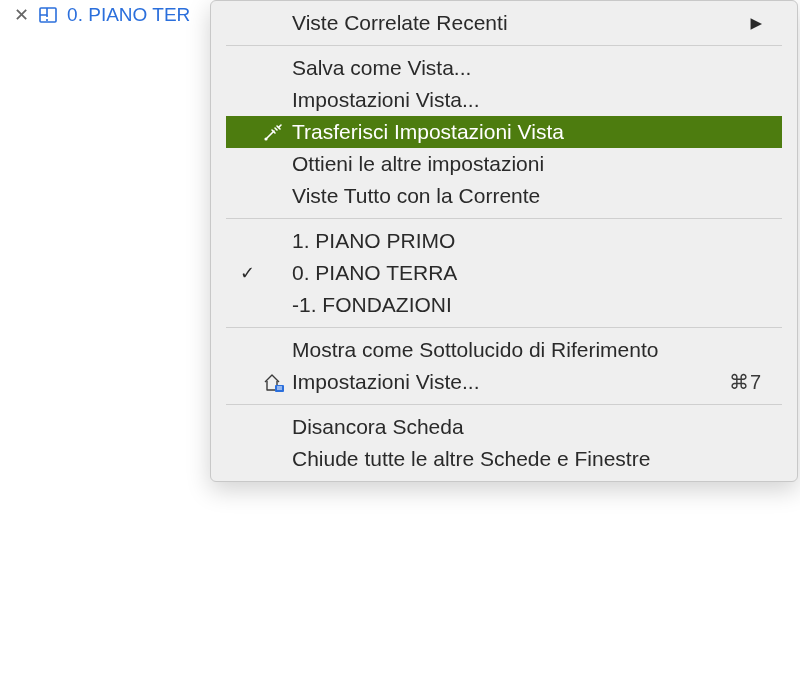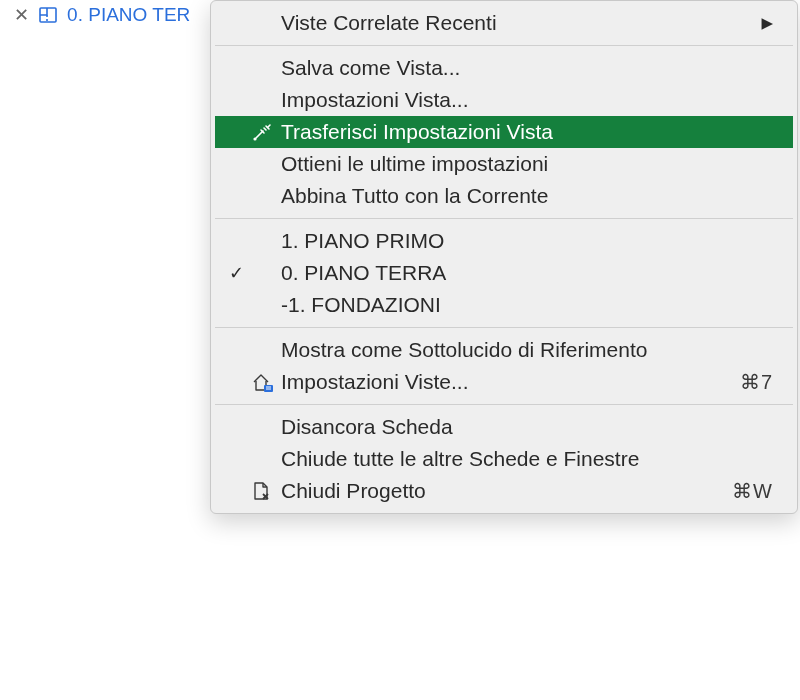--- a/index.html
+++ b/index.html
@@ -40,32 +40,32 @@
     }
     .context-menu {
       position: absolute;
       top: 0;
       left: 210px;
       width: 588px;
       background: #efefef;
       border: 1px solid #c8c8c8;
       border-radius: 6px;
       box-shadow: 0 8px 24px rgba(0,0,0,0.18);
-      padding: 6px 4px;
+      padding: 6px 15px;
     }
     .menu-item {
       display: flex;
       align-items: center;
       padding: 4px 20px 4px 14px;
       height: 32px;
       color: #2a2a2a;
       cursor: default;
     }
     .menu-item.highlighted {
-      background: #15803d;
+      background: #4d7c0f;
       color: #fff;
     }
     .menu-item .check-col {
       width: 22px;
       flex-shrink: 0;
       text-align: left;
       font-size: 18px;
     }
     .menu-item .icon-col {
       width: 30px;
@@ -148,27 +148,27 @@
         <path d="M16.5 6.5 L19 4"></path>
         <circle cx="4" cy="18" r="0.8" fill="#ffffff"></circle>
       </svg>
     </span>
     <span class="label-col">Trasferisci Impostazioni Vista</span>
   </div>
 
   <div class="menu-item">
     <span class="check-col"></span>
     <span class="icon-col"></span>
-    <span class="label-col">Ottieni le ultime impostazioni</span>
-  </div>
-
-  <div class="menu-item">
-    <span class="check-col"></span>
-    <span class="icon-col"></span>
-    <span class="label-col">Abbina Tutto con la Corrente</span>
+    <span class="label-col">Ottieni le altre impostazioni</span>
+  </div>
+
+  <div class="menu-item">
+    <span class="check-col"></span>
+    <span class="icon-col"></span>
+    <span class="label-col">Viste Tutto con la Corrente</span>
   </div>
 
   <div class="menu-sep"></div>
 
   <div class="menu-item">
     <span class="check-col"></span>
     <span class="icon-col"></span>
     <span class="label-col">1. PIANO PRIMO</span>
   </div>
   <div class="menu-item">
@@ -212,27 +212,14 @@
     <span class="icon-col"></span>
     <span class="label-col">Disancora Scheda</span>
   </div>
 
   <div class="menu-item">
     <span class="check-col"></span>
     <span class="icon-col"></span>
     <span class="label-col">Chiude tutte le altre Schede e Finestre</span>
   </div>
 
-  <div class="menu-item">
-    <span class="check-col"></span>
-    <span class="icon-col">
-      <svg width="20" height="22" viewBox="0 0 20 22" fill="none" stroke="#3a3a3a" stroke-width="1.4" stroke-linejoin="round">
-        <path d="M4 3 L12 3 L16 7 L16 19 L4 19 Z"></path>
-        <path d="M12 3 L12 7 L16 7"></path>
-        <line x1="12" y1="14" x2="17" y2="19" stroke-width="1.8"></line>
-        <line x1="17" y1="14" x2="12" y2="19" stroke-width="1.8"></line>
-      </svg>
-    </span>
-    <span class="label-col">Chiudi Progetto</span>
-    <span class="shortcut-col">⌘W</span>
-  </div>
 
 </div>
 
 </body></html>

